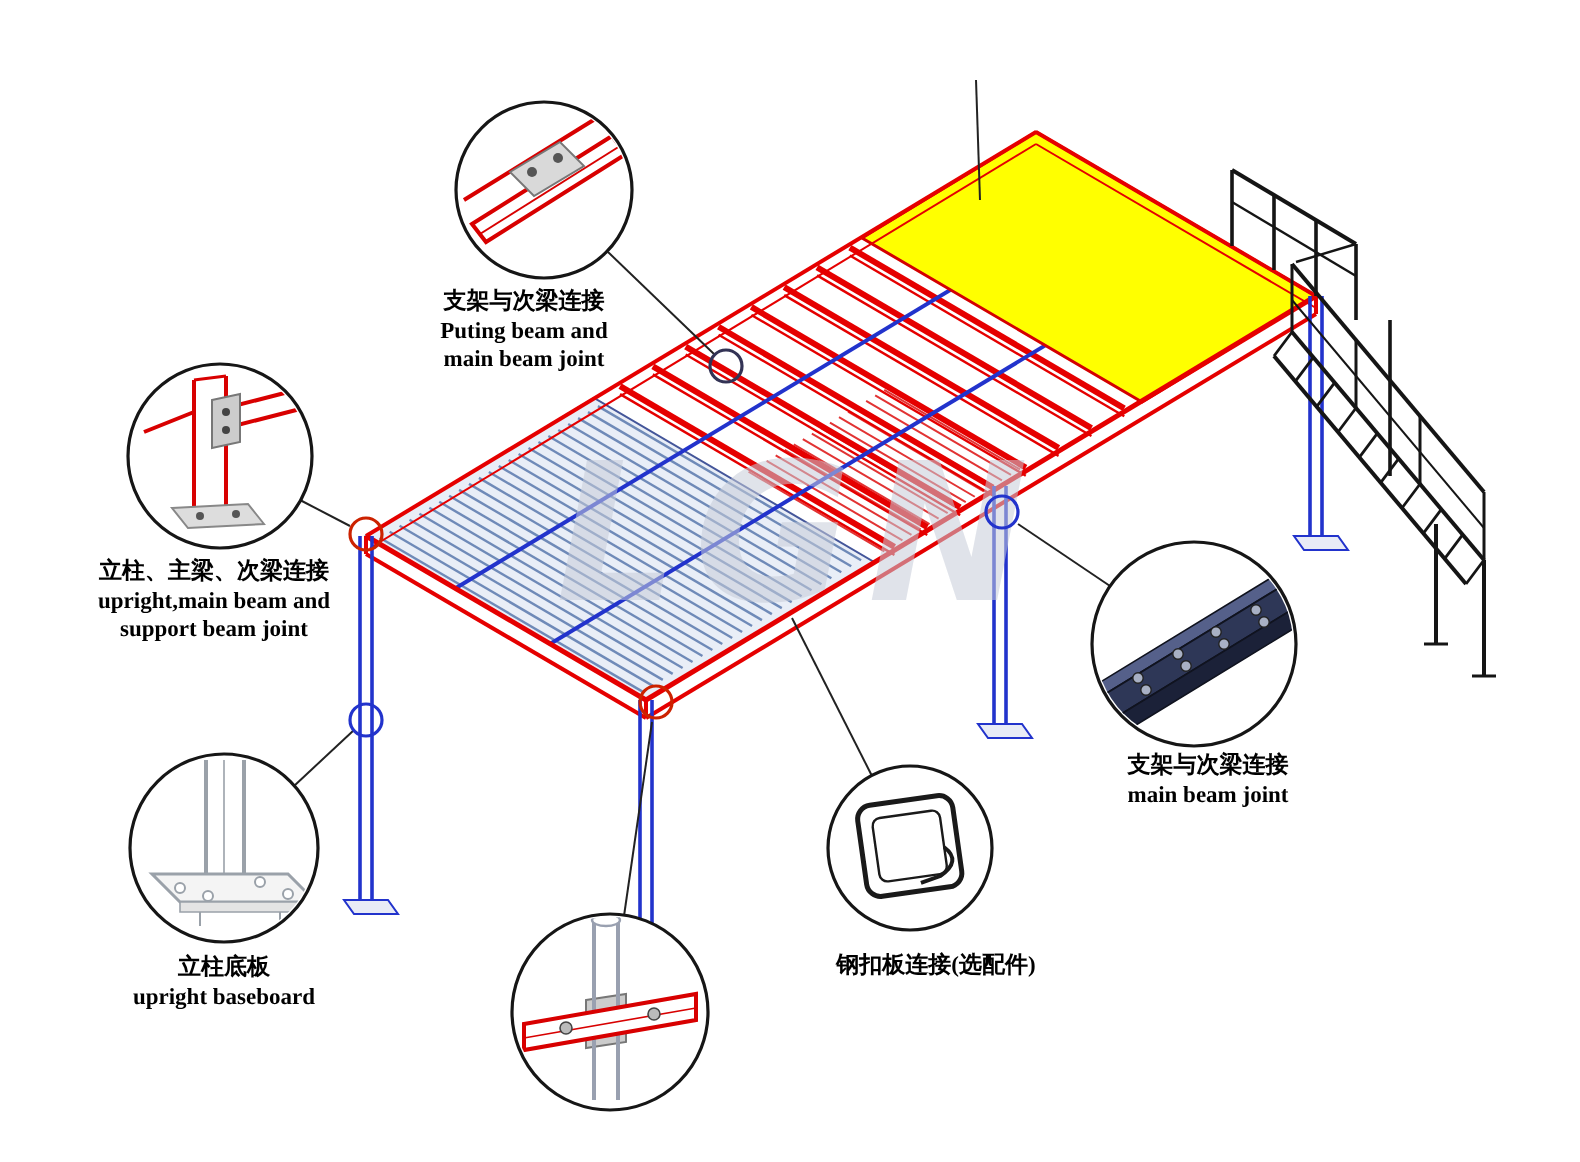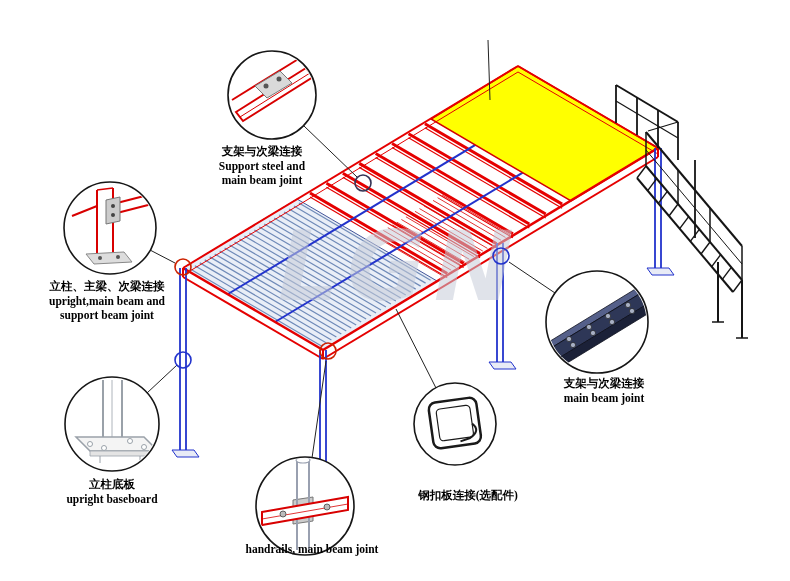--- a/index.html
+++ b/index.html
@@ -287,40 +287,39 @@
       <circle cx="612" cy="322" r="2.6" fill="#a8b0c4" stroke="#222222" stroke-width="0.7"></circle>
       <circle cx="632" cy="311" r="2.6" fill="#a8b0c4" stroke="#222222" stroke-width="0.7"></circle>
     </g>
     <circle cx="597" cy="322" r="51" fill="none" stroke="#161616" stroke-width="1.6"></circle>
   </g>
 </svg>
 
 
 <div class="label" style="left:262px;top:144px">
   <div>支架与次梁连接</div>
-  <div>Support steel and</div>
+  <div>Puting beam and</div>
   <div>main beam joint</div>
 </div>
 
 <div class="label" style="left:112px;top:477px">
   <div>立柱底板</div>
   <div>upright baseboard</div>
 </div>
 
 <div class="label" style="left:107px;top:279px">
   <div>立柱、主梁、次梁连接</div>
   <div>upright,main beam and</div>
   <div>support beam joint</div>
 </div>
 
 <div class="label" style="left:312px;top:542px">
-  <div>handrails, main beam joint</div>
-</div>
-
-<div class="label" style="left:468px;top:488px">
+</div>
+
+<div class="label" style="left:468px;top:476px">
   <div>钢扣板连接(选配件)</div>
 </div>
 
 <div class="label" style="left:604px;top:376px">
   <div>支架与次梁连接</div>
   <div>main beam joint</div>
 </div>
 
 </div>
 

